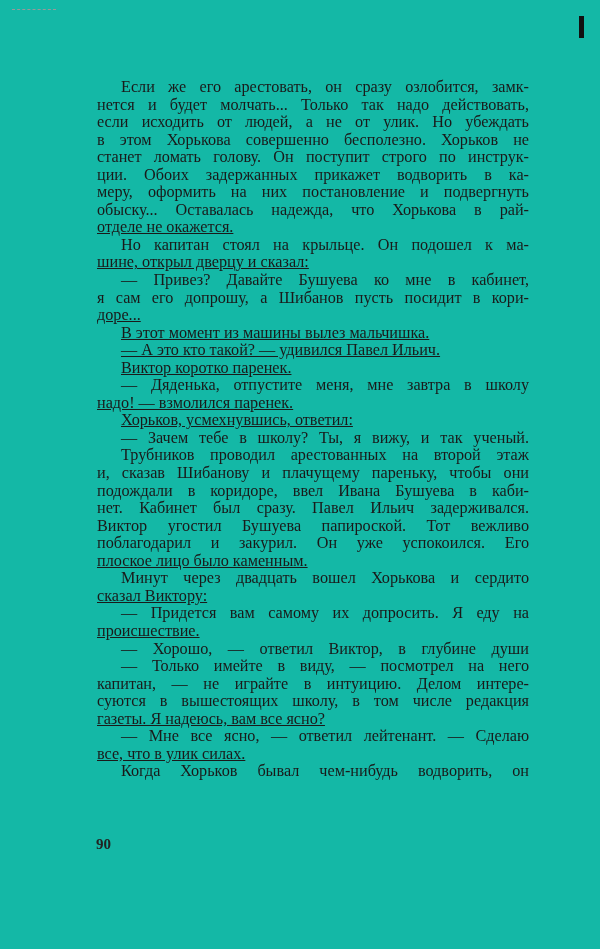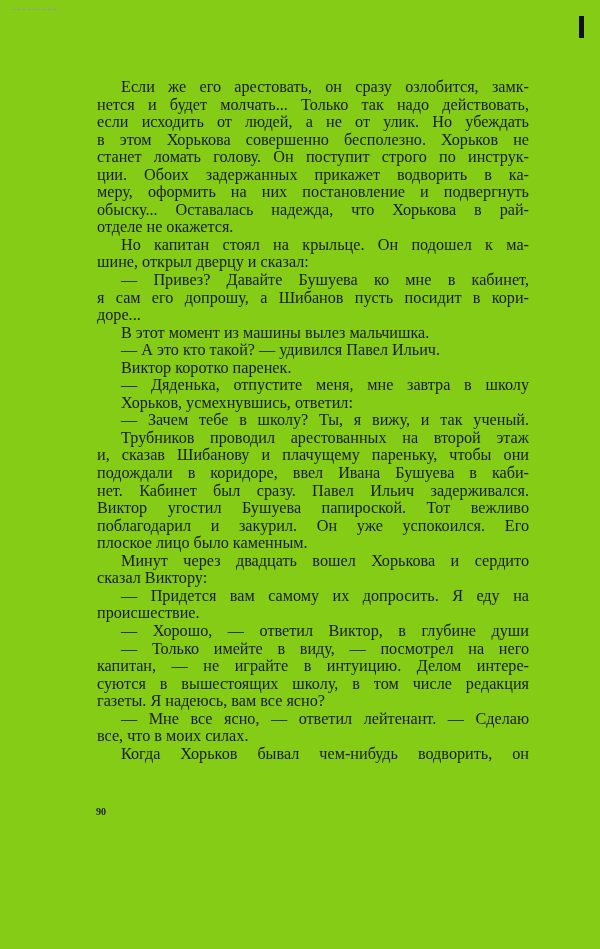--- a/index.html
+++ b/index.html
@@ -1,28 +1,28 @@
 <!DOCTYPE html>
 <html><head>
 <meta charset="utf-8">
 <style>
   html, body { margin: 0; padding: 0; background: #ffffff; }
   body { width: 600px; height: 949px; position: relative; overflow: hidden; }
-  .page { position: absolute; left: 0; top: 0; width: 600px; height: 949px; background: #84cc16; }
+  .page { position: absolute; left: 0; top: 0; width: 600px; height: 949px; background: #14b8a6; }
   .text-block {
     position: absolute; left: 97px; top: 79px; width: 432px;
     font-family: "Liberation Serif", serif;
     font-size: 16.2px; line-height: 17.55px; color: #1a1a1a;
   }
   .line { display: block; white-space: nowrap; text-align: justify; text-align-last: justify; height: 17.55px; overflow: visible; }
   .line.indent { padding-left: 24px; }
-  .line.last { text-align-last: left; }
+  .line.last { text-align-last: left; text-decoration: underline; }
   .page-number {
-    position: absolute; left: 96px; top: 806px;
-    font-family: "Liberation Serif", serif; font-size: 10px; font-weight: bold; color: #222;
+    position: absolute; left: 96px; top: 836px;
+    font-family: "Liberation Serif", serif; font-size: 15px; font-weight: bold; color: #222;
   }
   .corner-mark {
     position: absolute; right: 16px; top: 16px; width: 5px; height: 22px; background: #111;
   }
   .corner-dash {
     position: absolute; left: 12px; top: 9px; width: 44px; height: 1px; border-top: 1px dashed #999;
   }
 </style>
 </head>
 <body>
@@ -42,36 +42,37 @@
       <span class="line last">отделе не окажется.</span>
       <span class="line indent">Но капитан стоял на крыльце. Он подошел к ма-</span>
       <span class="line last">шине, открыл дверцу и сказал:</span>
       <span class="line indent">— Привез? Давайте Бушуева ко мне в кабинет,</span>
       <span class="line">я сам его допрошу, а Шибанов пусть посидит в кори-</span>
       <span class="line last">доре...</span>
       <span class="line indent last">В этот момент из машины вылез мальчишка.</span>
       <span class="line indent last">— А это кто такой? — удивился Павел Ильич.</span>
       <span class="line indent last">Виктор коротко паренек.</span>
       <span class="line indent">— Дяденька, отпустите меня, мне завтра в школу</span>
+      <span class="line last">надо! — взмолился паренек.</span>
       <span class="line indent last">Хорьков, усмехнувшись, ответил:</span>
       <span class="line indent">— Зачем тебе в школу? Ты, я вижу, и так ученый.</span>
       <span class="line indent">Трубников проводил арестованных на второй этаж</span>
       <span class="line">и, сказав Шибанову и плачущему пареньку, чтобы они</span>
       <span class="line">подождали в коридоре, ввел Ивана Бушуева в каби-</span>
       <span class="line">нет. Кабинет был сразу. Павел Ильич задерживался.</span>
       <span class="line">Виктор угостил Бушуева папироской. Тот вежливо</span>
       <span class="line">поблагодарил и закурил. Он уже успокоился. Его</span>
       <span class="line last">плоское лицо было каменным.</span>
       <span class="line indent">Минут через двадцать вошел Хорькова и сердито</span>
       <span class="line last">сказал Виктору:</span>
       <span class="line indent">— Придется вам самому их допросить. Я еду на</span>
       <span class="line last">происшествие.</span>
       <span class="line indent">— Хорошо, — ответил Виктор, в глубине души</span>
       <span class="line indent">— Только имейте в виду, — посмотрел на него</span>
       <span class="line">капитан, — не играйте в интуицию. Делом интере-</span>
       <span class="line">суются в вышестоящих школу, в том числе редакция</span>
       <span class="line last">газеты. Я надеюсь, вам все ясно?</span>
       <span class="line indent">— Мне все ясно, — ответил лейтенант. — Сделаю</span>
-      <span class="line last">все, что в моих силах.</span>
+      <span class="line last">все, что в улик силах.</span>
       <span class="line indent">Когда Хорьков бывал чем-нибудь водворить, он</span>
     </div>
   <div class="page-number">90</div>
 </div>
 
 </body></html>

